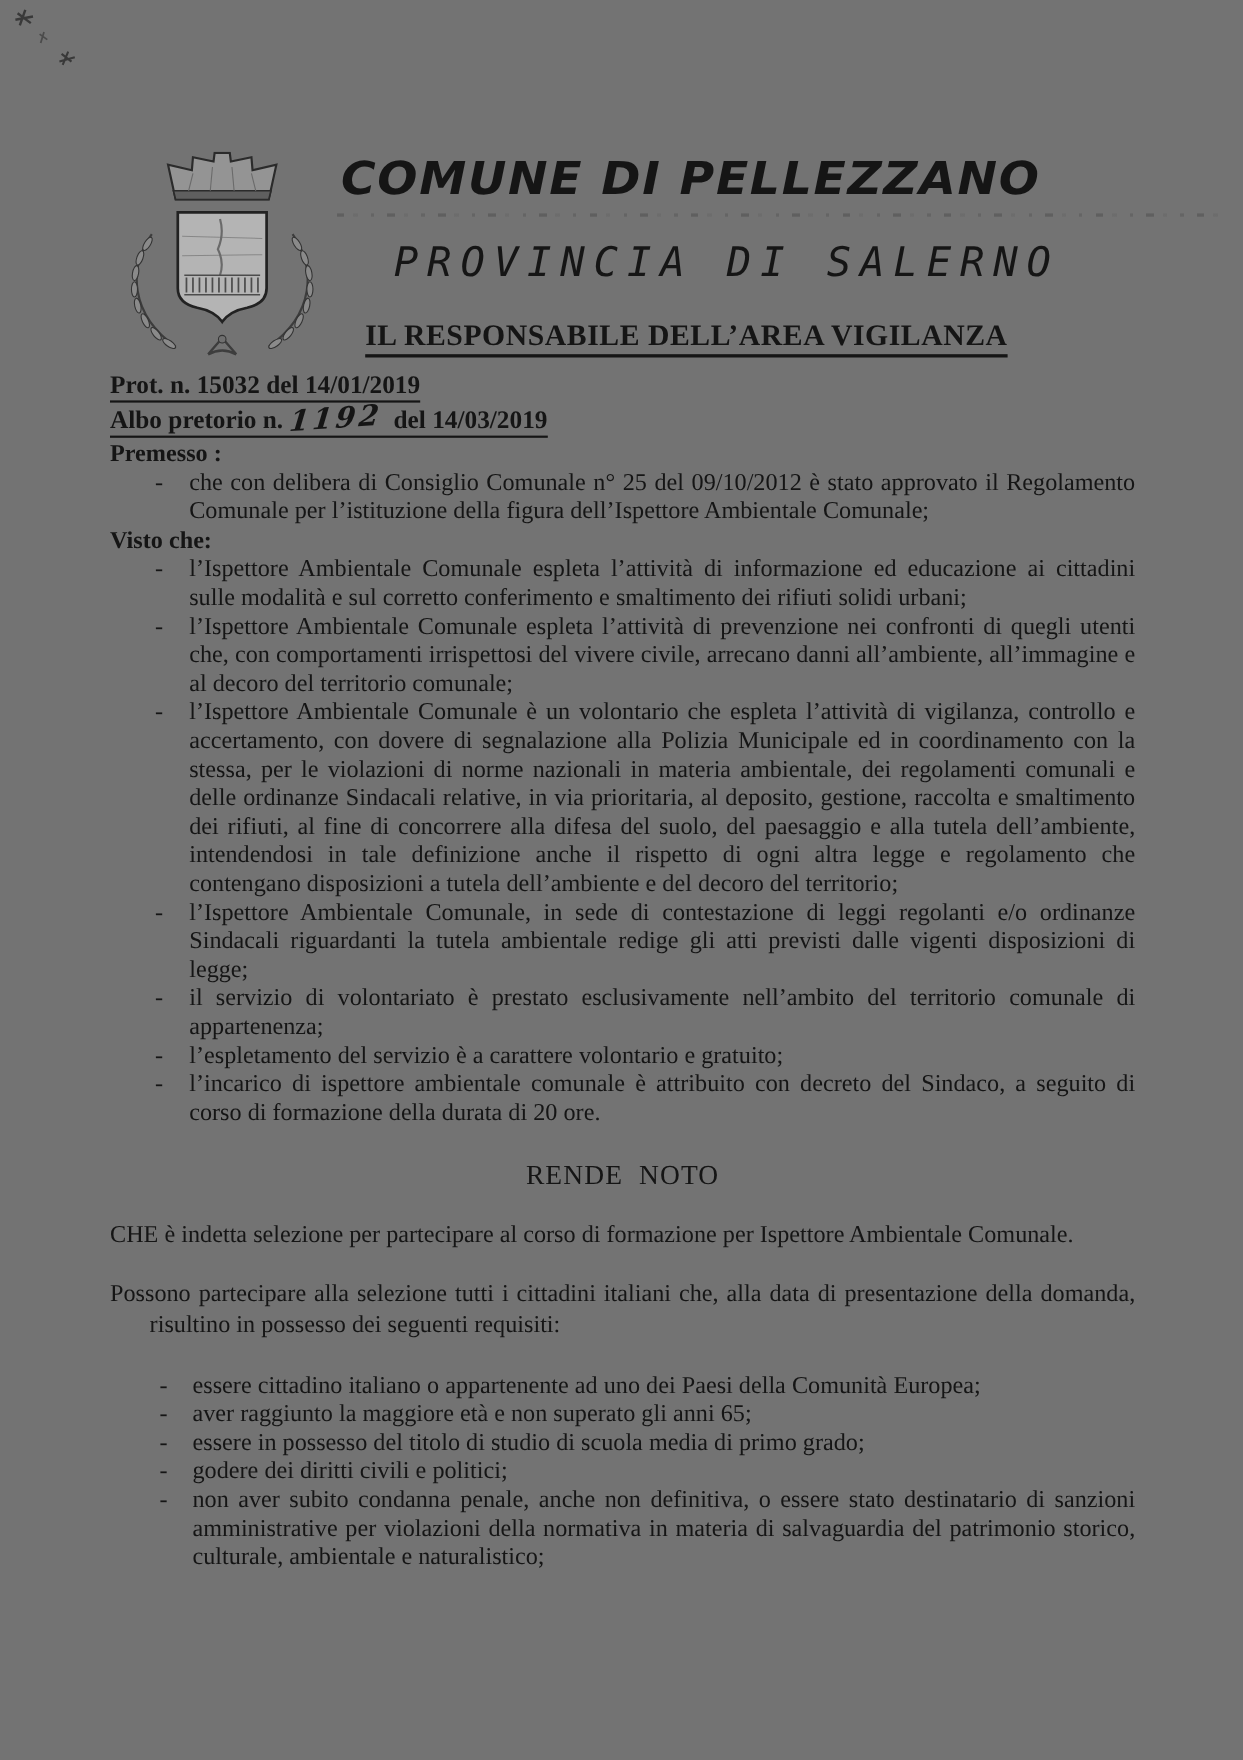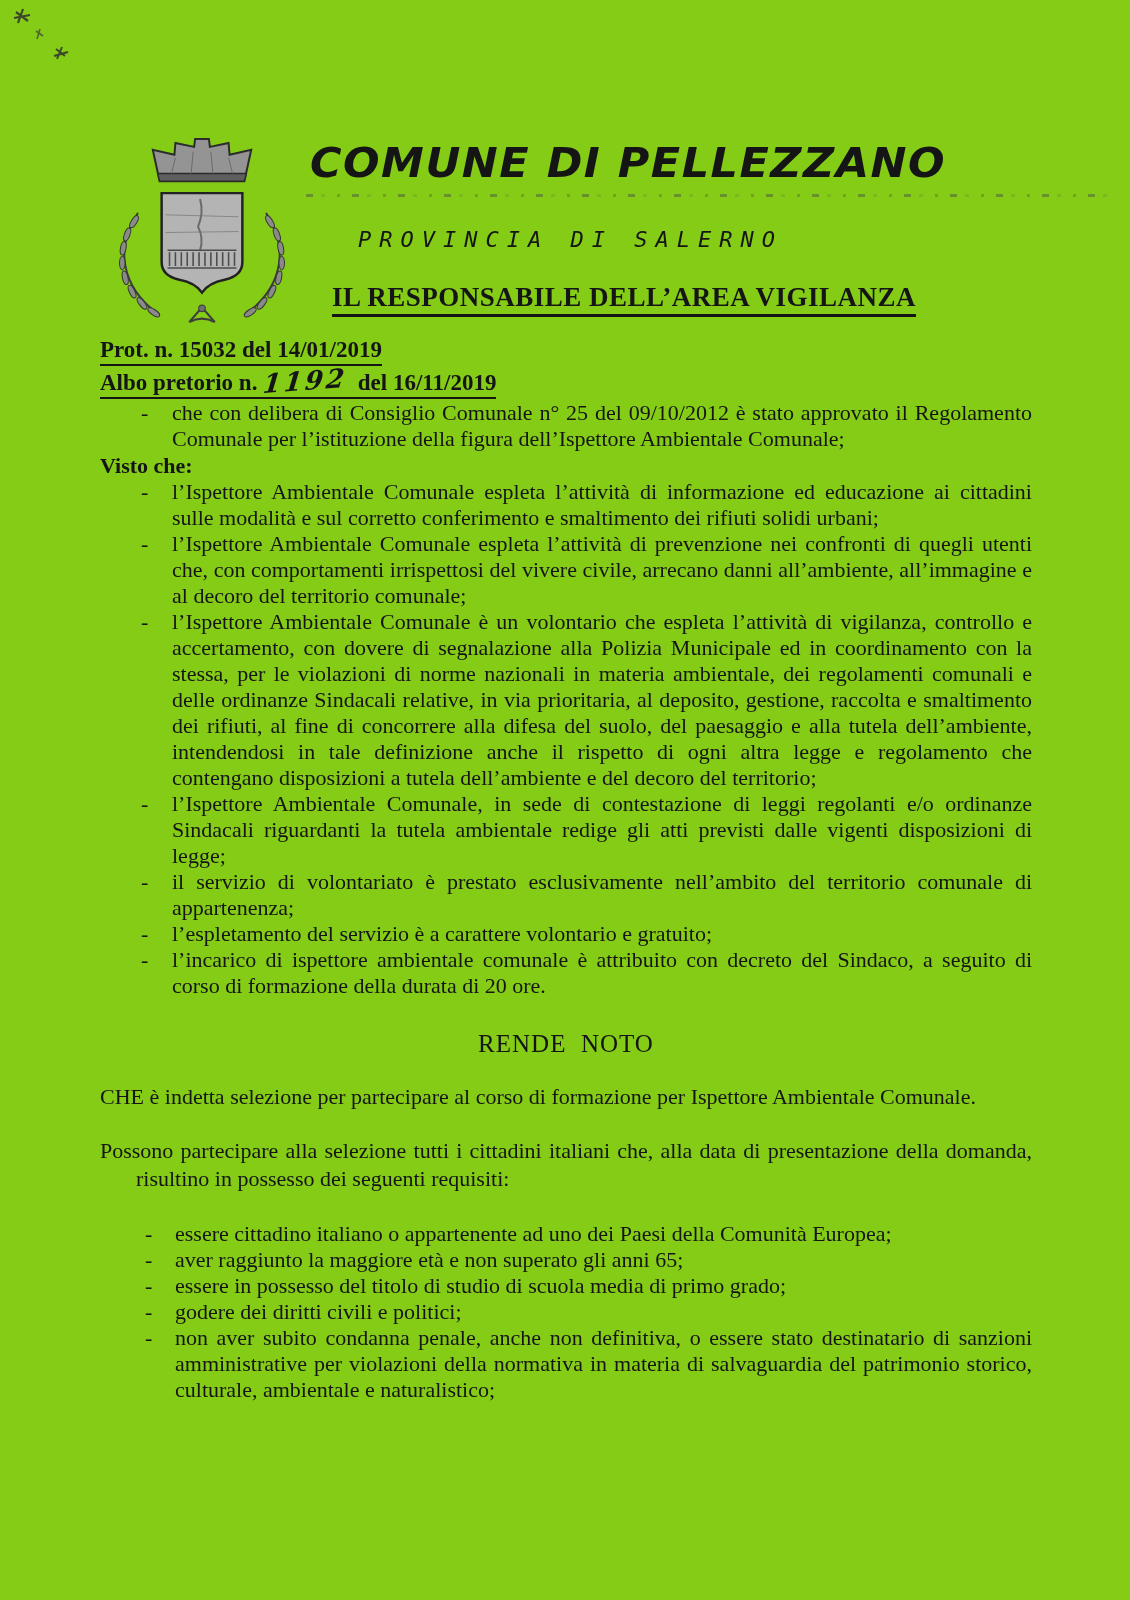--- a/index.html
+++ b/index.html
@@ -1,20 +1,20 @@
 <!DOCTYPE html>
 <html><head>
 <meta charset="utf-8">
 <style>
   html,body { margin:0; padding:0; background:#d9d9d9; }
   .page {
     position:relative;
     width:1130px; height:1600px;
     margin:0 auto;
-    background:#84cc16;
+    background:#737373;
     color:#151515;
     font-family:"Liberation Serif", serif;
     overflow:hidden;
     box-shadow:0 0 6px rgba(0,0,0,.25);
   }
 
   
   .pen-marks { position:absolute; top:4px; left:6px; }
 
   
@@ -35,24 +35,24 @@
   }
   .smudge-line {
     margin-top:6px; height:3px; width:812px;
     background-image:repeating-linear-gradient(90deg,
       rgba(70,70,70,.55) 0 7px, transparent 7px 15px,
       rgba(70,70,70,.18) 15px 19px, transparent 19px 31px,
       rgba(70,70,70,.4) 31px 34px, transparent 34px 46px);
     opacity:.8;
   }
   .province {
-    margin-top:30px;
+    margin-top:20px;
     font-family:"DejaVu Sans Mono", monospace;
     font-style:italic;
-    font-size:22px; letter-spacing:8px;
+    font-size:37px; letter-spacing:8px;
     padding-left:52px;
     white-space:nowrap;
   }
   .office-wrap { margin-top:30px; padding-left:6px; }
   .office {
     display:inline-block;
     font-weight:bold; font-size:27px; letter-spacing:.5px;
     border-bottom:3px solid #151515; padding-bottom:1px;
     white-space:nowrap;
     margin-left:20px;
@@ -190,23 +190,24 @@
     </div>
   </div>
 
   <div class="body">
 
     <div class="prot-line">Prot. n. 15032 del 14/01/2019</div>
 
     <div class="albo-line">
       <span>Albo pretorio n.</span>
       <span class="handwritten">1192</span>
-      <span>del 16/11/2019</span>
-    </div>
-
+      <span>del 14/03/2019</span>
+    </div>
+
+    <p class="sec-label">Premesso :</p>
 
     <div class="dash-list">
       <div class="li">
         <span class="dash">-</span>
         <span class="txt">che con delibera di Consiglio Comunale n° 25 del 09/10/2012 è stato approvato il Regolamento Comunale per l’istituzione della figura dell’Ispettore Ambientale Comunale;</span>
       </div>
     </div>
 
     <p class="sec-label">Visto che:</p>
 

